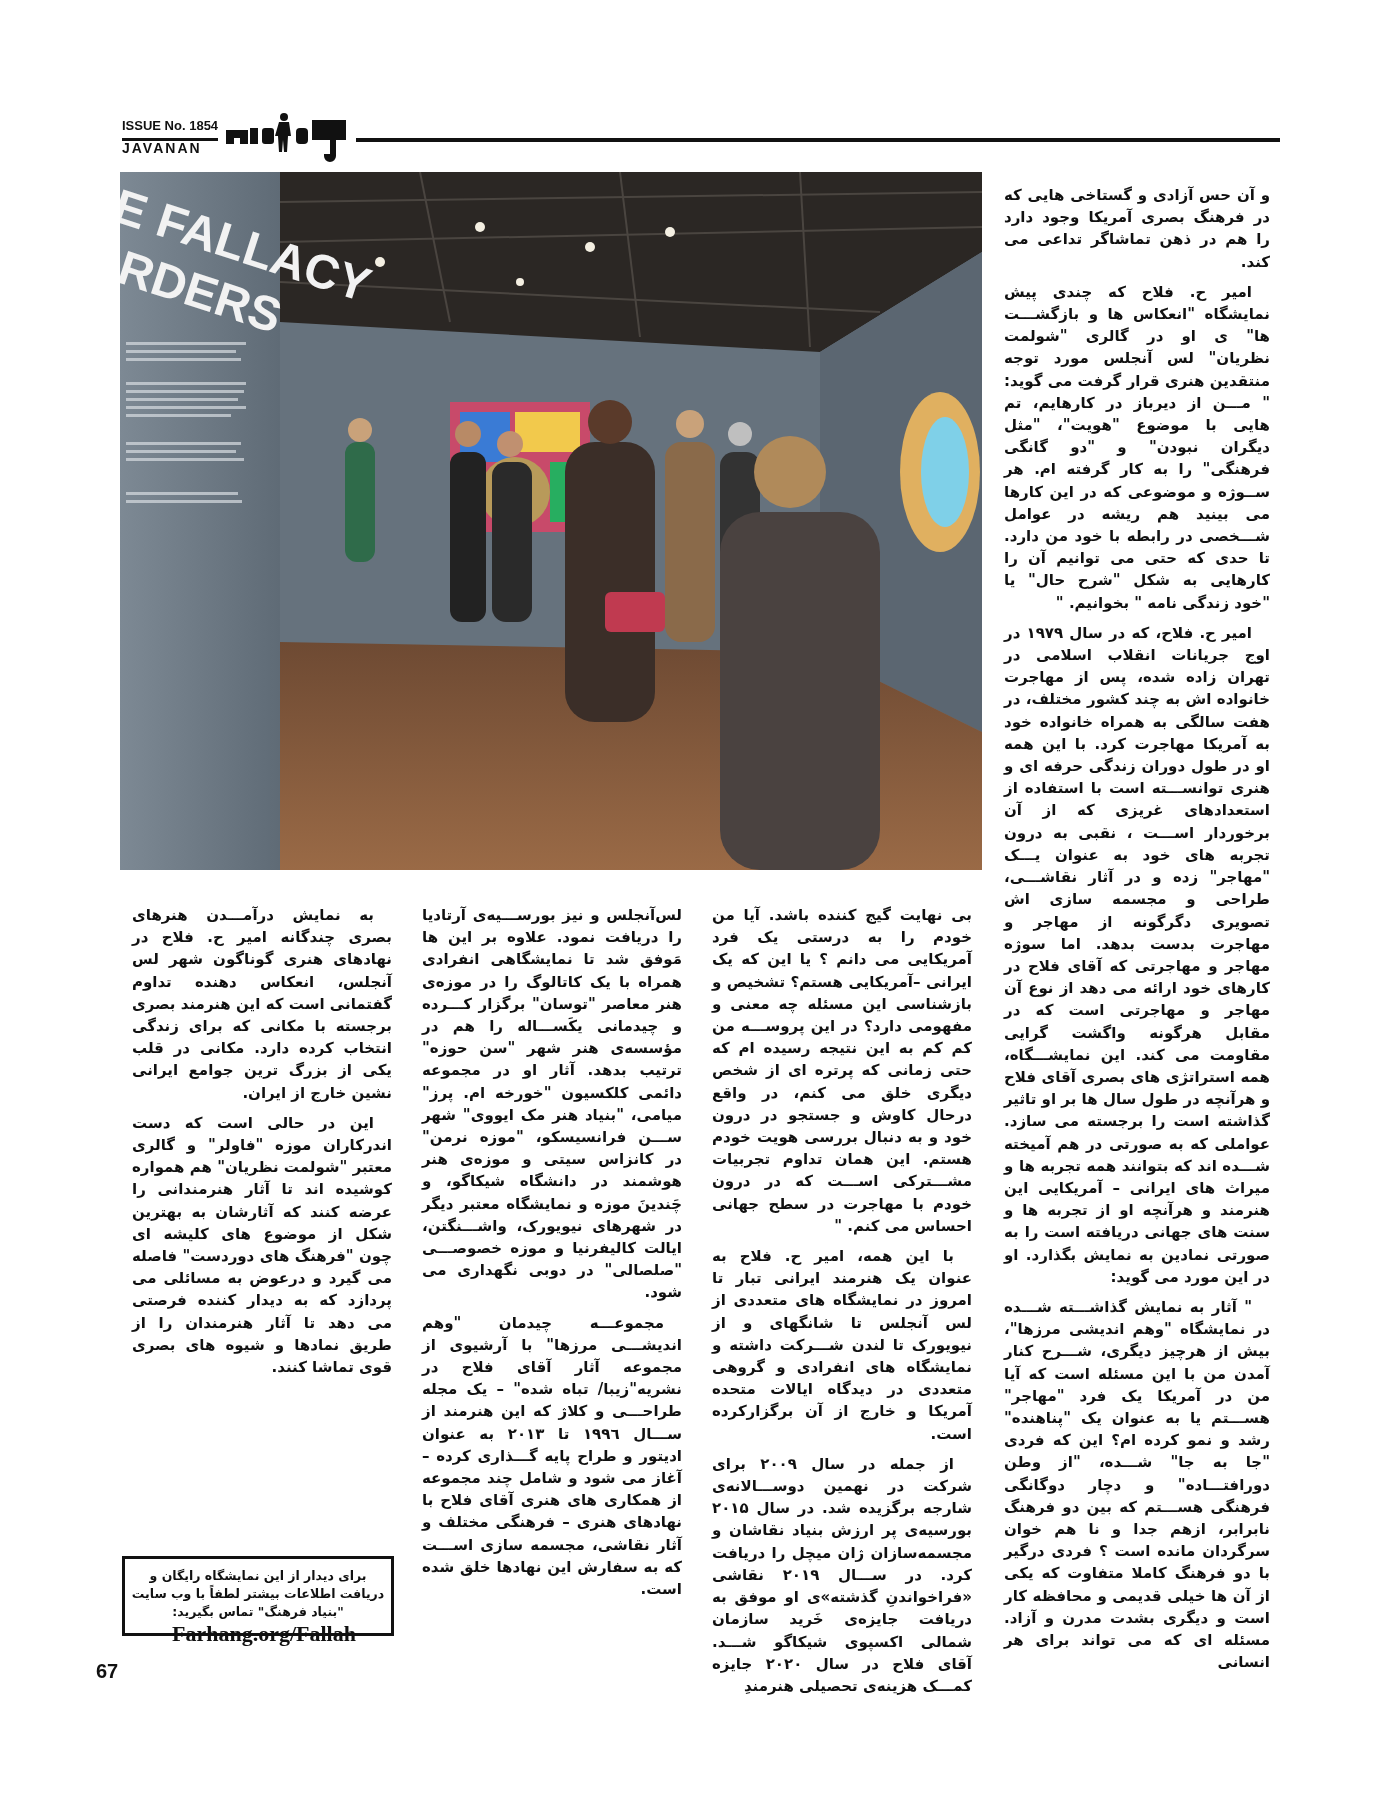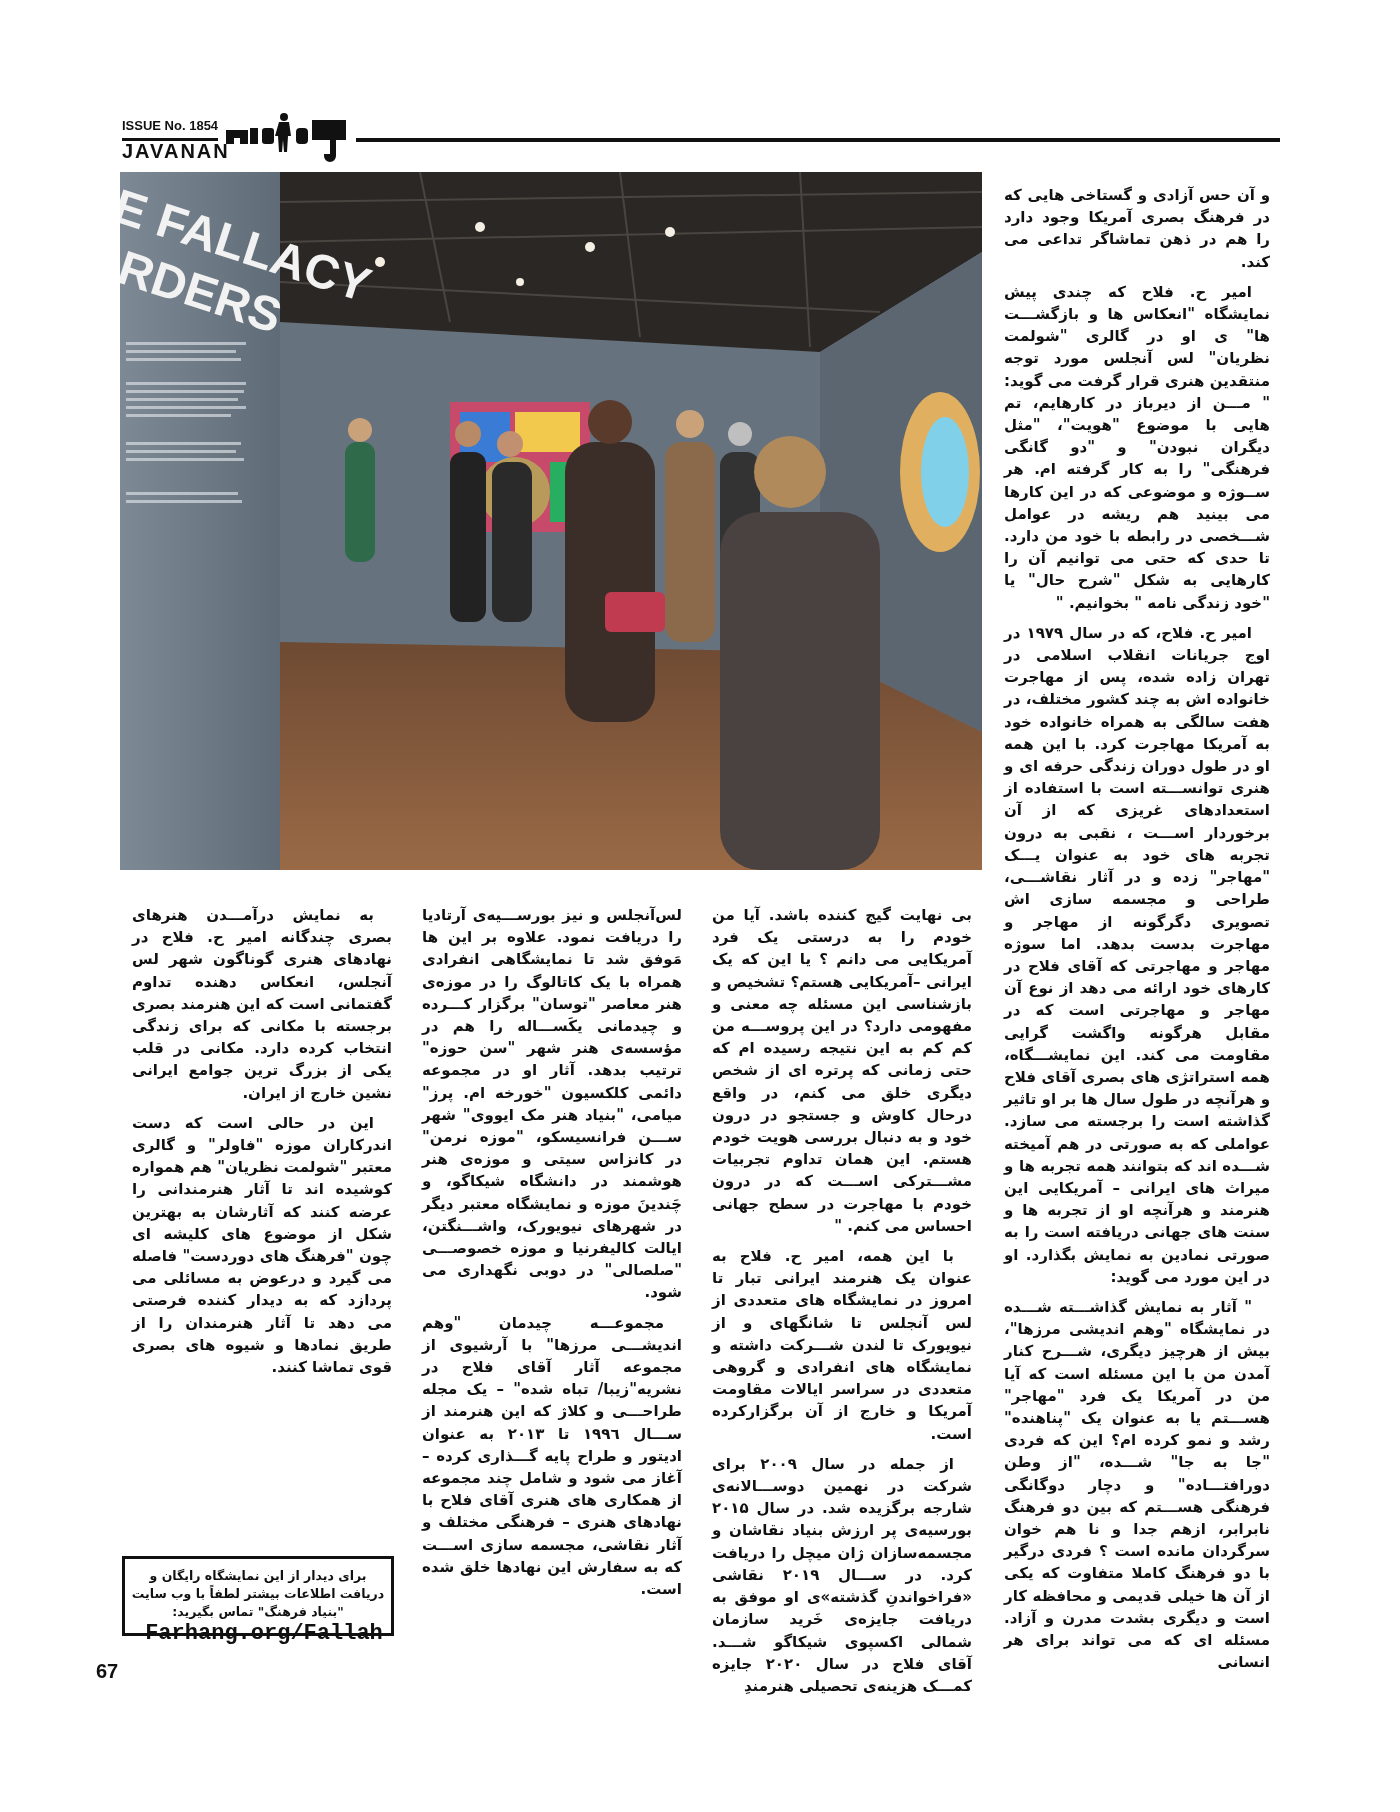--- a/index.html
+++ b/index.html
@@ -1,32 +1,32 @@
 <!DOCTYPE html>
 <html><head>
 <meta charset="utf-8">
 <style>
   html, body { margin:0; padding:0; background:#ffffff; }
   body { width:1400px; height:1812px; position:relative; overflow:hidden; font-family:"DejaVu Sans", sans-serif; color:#111; }
   .abs { position:absolute; }
   .header-issue { left:122px; top:118px; font-family:"Liberation Sans", sans-serif; font-weight:bold; font-size:13px; letter-spacing:0; border-bottom:3px solid #111; padding-bottom:5px; }
-  .header-javanan { left:122px; top:140px; font-family:"Liberation Sans", sans-serif; font-weight:bold; font-size:20px; letter-spacing:2px; }
+  .header-javanan { left:122px; top:140px; font-family:"Liberation Sans", sans-serif; font-weight:bold; font-size:14px; letter-spacing:2px; }
   .logo { left:222px; top:112px; width:130px; height:50px; }
   .header-rule { left:356px; top:138px; width:924px; height:4px; background:#111; }
   .photo { left:120px; top:172px; width:862px; height:698px; overflow:hidden; background:#3a3f47; }
   .col { position:absolute; direction:rtl; text-align:justify; text-align-last:right; font-family:"DejaVu Sans", sans-serif; font-weight:bold; font-size:15px; line-height:22.2px; color:#111; }
   .col p { margin:8px; text-indent:18px; }
   .col p.noindent { text-indent:0; }
   .col-r { left:996px; top:176px; width:282px; }
   .col-3 { left:704px; top:896px; width:276px; }
   .col-2 { left:414px; top:896px; width:276px; }
   .col-1 { left:124px; top:896px; width:276px; }
   .info-box { left:122px; top:1556px; width:272px; height:80px; border:3px solid #111; box-sizing:border-box; direction:rtl; text-align:center; padding-top:8px; }
   .info-line { font-family:"DejaVu Sans", sans-serif; font-weight:bold; font-size:12.5px; line-height:18px; }
-  .info-url { font-family:Liberation Mono, monospace; font-weight:bold; font-size:22px; line-height:26px; direction:ltr;margin-left:12px; }
+  .info-url { font-family:Liberation Serif, serif; font-weight:bold; font-size:22px; line-height:26px; direction:ltr;margin-left:12px; }
   .page-num { left:96px; top:1660px; font-family:"Liberation Sans", sans-serif; font-weight:bold; font-size:20px; }
 </style>
 </head>
 <body>
 
 <div class="abs header-issue">ISSUE No. 1854</div>
 <div class="abs header-javanan">JAVANAN</div>
 <div class="abs logo">
   <svg width="130" height="50" viewBox="0 0 130 50">
 
@@ -128,21 +128,21 @@
 
 <div class="col col-r">
   <p class="noindent">و آن حس آزادی و گستاخی هایی که در فرهنگ بصری آمریکا وجود دارد  را هم در ذهن تماشاگر تداعی می کند.</p>
   <p>امیر ح. فلاح که چندی پیش نمایشگاه "انعکاس ها و بازگشـــت ها" ی او در گالری  "شولمت نظریان" لس آنجلس مورد توجه منتقدین هنری قرار گرفت می گوید: " مـــن از دیرباز در کارهایم،  تم هایی با موضوع "هویت"، "مثل دیگران نبودن" و "دو گانگی فرهنگی" را به کار گرفته ام. هر ســوژه و موضوعی که در این کارها می بینید  هم ریشه در عوامل شـــخصی در رابطه با خود من دارد.  تا حدی که حتی می توانیم  آن را کارهایی به شکل "شرح حال" یا "خود زندگی نامه " بخوانیم. "</p>
   <p>امیر ح. فلاح، که در سال ۱۹۷۹ در اوج جریانات انقلاب اسلامی در تهران زاده شده، پس از مهاجرت خانواده اش به چند کشور مختلف، در هفت سالگی به همراه خانواده خود به آمریکا مهاجرت کرد.  با این همه  او در طول دوران زندگی حرفه ای و هنری توانســـته است  با استفاده از استعدادهای غریزی که از آن برخوردار اســـت ، نقبی به درون تجربه های خود به عنوان یـــک "مهاجر" زده و  در آثار نقاشـــی، طراحی و مجسمه سازی اش تصویری دگرگونه  از مهاجر و مهاجرت بدست بدهد. اما سوژه مهاجر و مهاجرتی که آقای فلاح  در کارهای خود ارائه می دهد از نوع آن مهاجر و مهاجرتی است که در مقابل هرگونه واگشت گرایی مقاومت می کند. این نمایشـــگاه، همه استراتژی های بصری آقای فلاح و هرآنچه در طول سال ها بر او تاثیر گذاشته است را برجسته می سازد. عواملی که به صورتی در هم آمیخته شـــده اند که بتوانند  همه تجربه ها و میراث های ایرانی – آمریکایی این هنرمند و هرآنچه او از تجربه ها و سنت های جهانی دریافته است را به صورتی نمادین به نمایش بگذارد. او در این مورد می گوید:</p>
   <p>" آثار به نمایش گذاشـــته شـــده در نمایشگاه  "وهم اندیشی مرزها"، بیش از هرچیز دیگری، شـــرح کنار آمدن من با این مسئله است که  آیا من در آمریکا یک فرد "مهاجر" هســـتم  یا به عنوان یک  "پناهنده" رشد و نمو کرده ام؟ این که  فردی  "جا به جا" شـــده،  "از وطن دورافتـــاده" و دچار دوگانگی فرهنگی هســـتم که  بین دو فرهنگ نابرابر، ازهم جدا و نا هم خوان  سرگردان مانده است ؟ فردی درگیر با دو فرهنگ کاملا متفاوت که یکی از آن ها خیلی قدیمی و محافظه کار است و دیگری بشدت  مدرن و آزاد. مسئله ای که  می تواند برای هر انسانی</p>
 </div>
 
 <div class="col col-3">
   <p class="noindent">بی نهایت گیج کننده باشد. آیا من خودم را به درستی یک فرد آمریکایی می دانم ؟ یا این که یک  ایرانی –آمریکایی هستم؟ تشخیص و بازشناسی این مسئله چه معنی و مفهومی دارد؟ در این پروســـه من کم کم به این نتیجه رسیده ام که حتی زمانی که پرتره ای از شخص دیگری خلق می کنم، در واقع درحال کاوش و جستجو در درون خود و به دنبال  بررسی هویت خودم هستم. این همان تداوم تجربیات مشـــترکی اســـت که در درون خودم با مهاجرت در سطح جهانی احساس می کنم. "</p>
-  <p>با این همه، امیر ح. فلاح به عنوان یک هنرمند ایرانی تبار تا امروز در نمایشگاه های متعددی از لس آنجلس تا شانگهای و از نیویورک تا لندن شـــرکت داشته و نمایشگاه های انفرادی و گروهی متعددی در سراسر ایالات مقاومت آمریکا و خارج از آن برگزارکرده است.</p>
+  <p>با این همه، امیر ح. فلاح به عنوان یک هنرمند ایرانی تبار تا امروز در نمایشگاه های متعددی از لس آنجلس تا شانگهای و از نیویورک تا لندن شـــرکت داشته و نمایشگاه های انفرادی و گروهی متعددی در دیدگاه ایالات متحده آمریکا و خارج از آن برگزارکرده است.</p>
   <p>از جمله  در سال ۲۰۰۹ برای شرکت در نهمین دوســـالانه‌ی شارجه برگزیده شد.  در سال ۲۰۱۵ بورسیه‌ی پر ارزش بنیاد نقاشان و مجسمه‌سازان ژان میچل را دریافت کرد. در ســـال ۲۰۱۹ نقاشی «فراخواندنِ گذشته»ی او موفق به دریافت جایزه‌ی خَرید سازمان شمالی اکسپوی شیکاگو شـــد. آقای فلاح در سال ۲۰۲۰ جایزه کمـــک هزینه‌ی تحصیلی هنرمندِ</p>
 </div>
 
 <div class="col col-2">
   <p class="noindent">لس‌آنجلس و نیز بورســـیه‌ی آرتادیا را دریافت نمود. علاوه بر این ها مَوفق شد تا نمایشگاهی انفرادی همراه با یک کاتالوگ را در موزه‌ی هنر معاصر "توسان" برگزار کـــرده  و چیدمانی یکَســـاله را هم در مؤسسه‌ی هنر شهر "سن حوزه" ترتیب بدهد.  آثار او در مجموعه دائمی کلکسیون "خورخه ام. پرز" میامی، "بنیاد هنر مک ایووی" شهر ســـن فرانسیسکو، "موزه نرمن" در کانزاس سیتی و  موزه‌ی هنر هوشمند در دانشگاه شیکاگو، و چَندینَ موزه و نمایشگاه معتبر دیگر در شهرهای نیویورک، واشـــنگتن، ایالت کالیفرنیا و موزه خصوصـــی "صلصالی" در دوبی نگهداری می شود.</p>
   <p>مجموعـــه چیدمان "وهم اندیشـــی مرزها" با آرشیوی از مجموعه آثار آقای فلاح در نشریه"زیبا/ تباه شده" – یک مجله طراحـــی و کلاژ که این هنرمند از ســـال ۱۹۹٦ تا ۲۰۱۳ به عنوان  ادیتور و طراح پایه گـــذاری کرده  – آغاز می شود و شامل چند مجموعه از همکاری های هنری آقای فلاح با نهادهای هنری – فرهنگی مختلف و آثار نقاشی، مجسمه سازی اســـت  که به سفارش این نهادها خلق شده است.</p>
 </div>
 
 <div class="col col-1">
   <p>به نمایش  درآمـــدن هنرهای بصری چندگانه  امیر ح. فلاح در نهادهای هنری گوناگون شهر لس آنجلس، انعکاس دهنده تداوم گفتمانی است که این هنرمند بصری برجسته با مکانی که برای زندگی انتخاب کرده دارد. مکانی در قلب یکی از بزرگ ترین جوامع ایرانی نشین خارج از ایران.</p>

